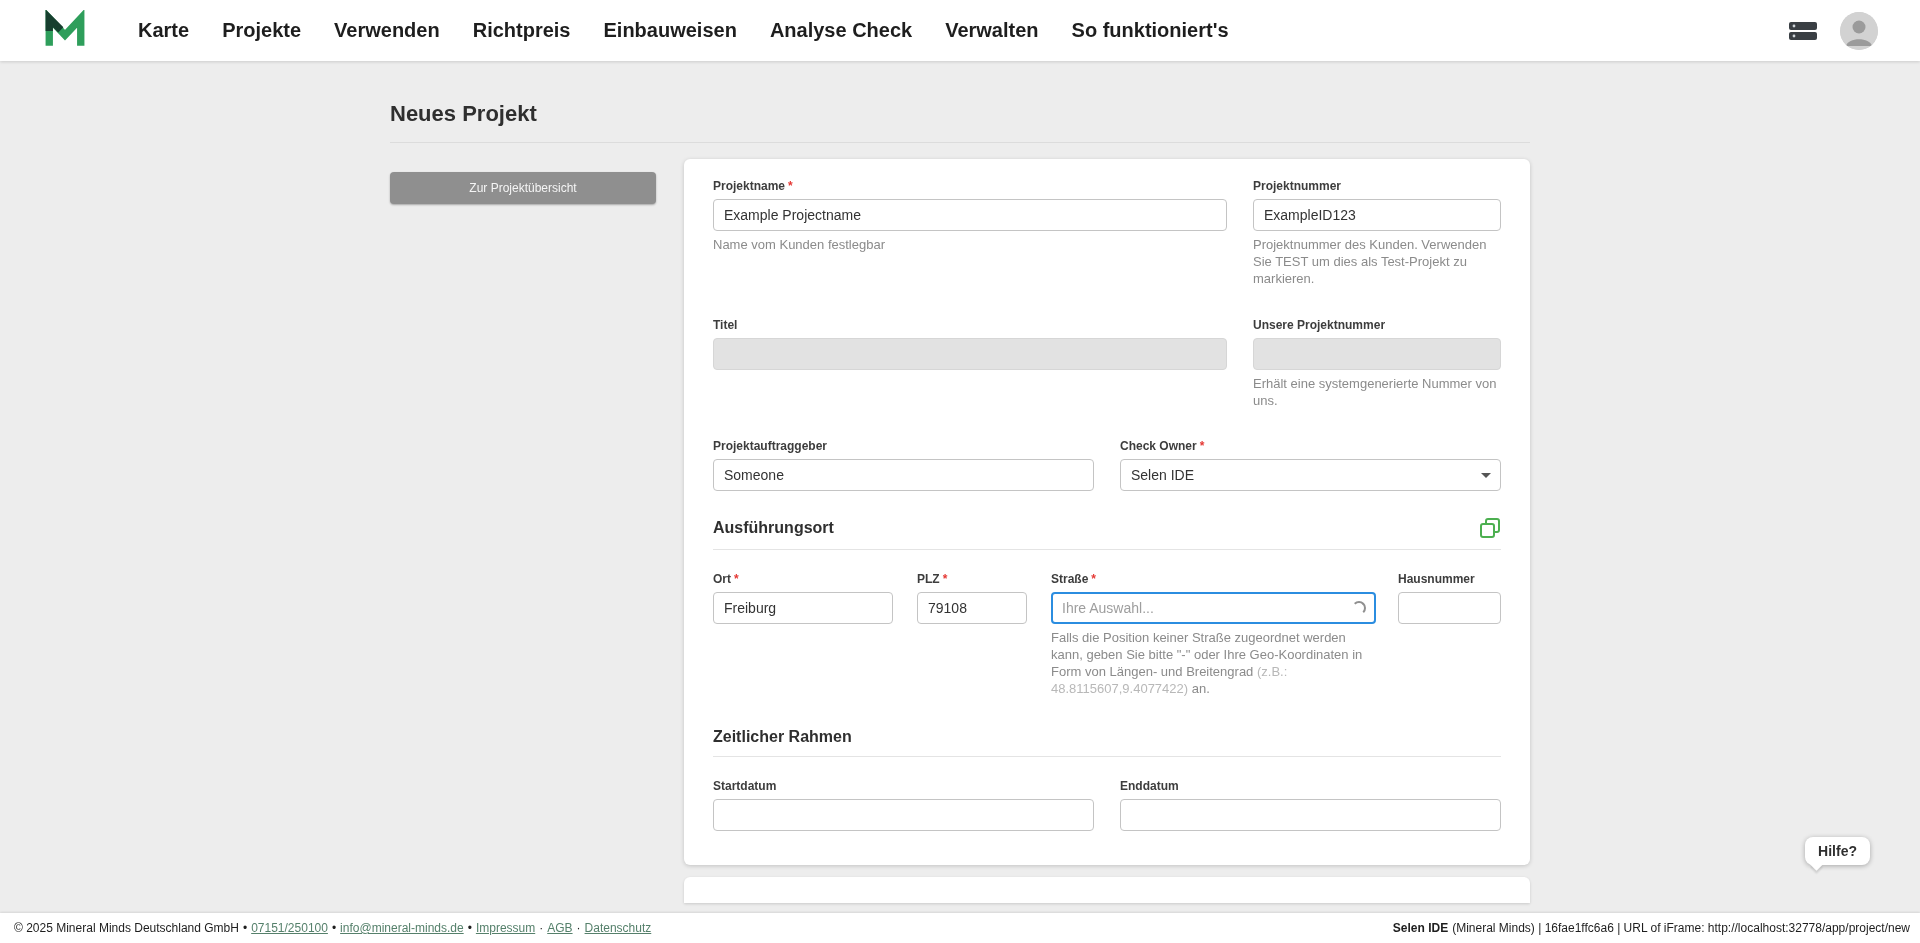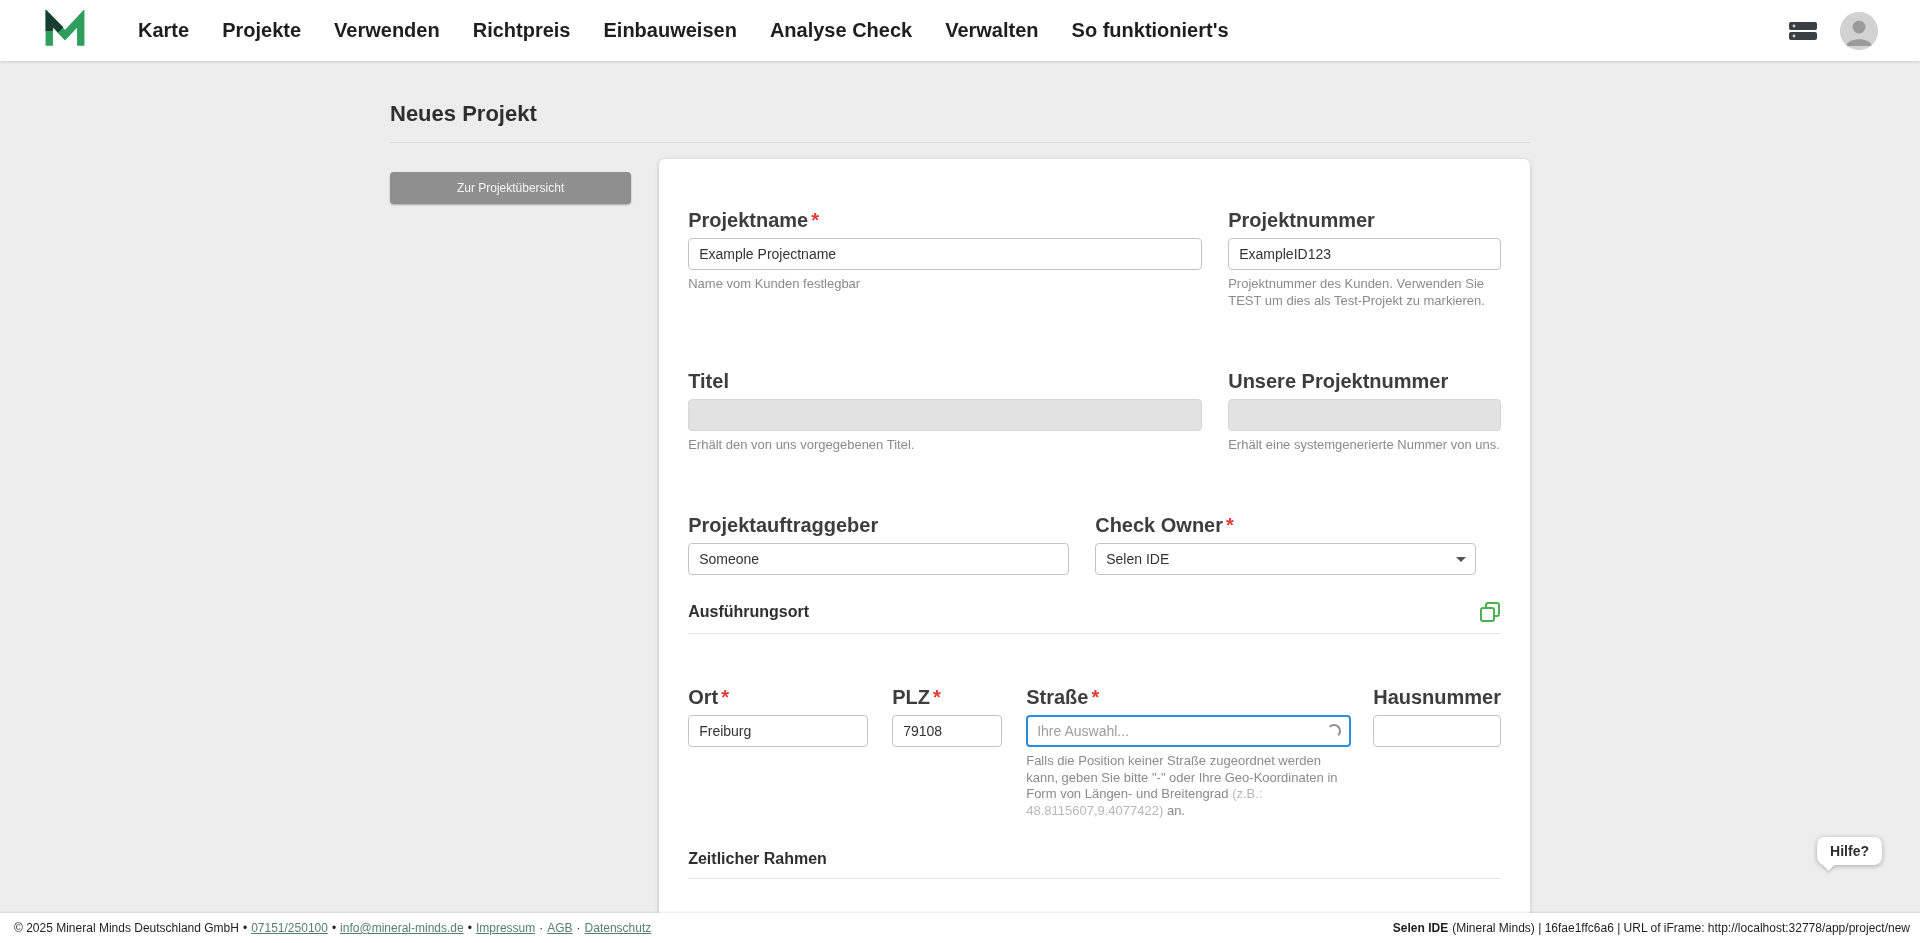--- a/index.html
+++ b/index.html
@@ -75,23 +75,22 @@
   .form-row { display: flex; }
   .mb-30 { margin-bottom: 30px; }
   .mb-26 { margin-bottom: 26px; }
   .col-main { width: 514px; margin-right: 26px; }
   .col-side { flex: 1; }
   .col-half { width: 381px; }
   .col-half + .col-half { margin-left: 26px; }
 
   .field-label {
     display: block;
-    font-size: 20px; font-weight: 700; color: #3d3d3d;
+    font-size: 12px; font-weight: 700; color: #3d3d3d;
     margin-bottom: 6px;
-    margin-top: 30px;
   }
   .req { color: #e53935; margin-left: 3px; font-weight: 700; }
   .text-input {
     width: 100%; height: 32px;
     border: 1px solid #c4c4c4; border-radius: 4px;
     padding: 0 10px;
     font-family: "Liberation Sans", sans-serif;
     font-size: 14px; color: #333;
     background: #fff; outline: none;
   }
@@ -140,21 +139,21 @@
   .copy-btn { background: none; border: none; cursor: pointer; display: flex; }
 
   
   .col-ort { width: 180px; margin-right: 24px; }
   .col-plz { width: 110px; margin-right: 24px; }
   .col-strasse { width: 325px; margin-right: 22px; }
   .col-hausnr { flex: 1; }
 
   
   .help-bubble {
-    position: fixed; right: 38px; bottom: 78px;
+    position: fixed; right: 50px; bottom: 78px;
     background: #fff; border-radius: 8px;
     padding: 6px 13px;
     font-size: 14px; font-weight: 700; color: #2f2f2f;
     box-shadow: 0 1px 5px rgba(0,0,0,.3);
     cursor: pointer; border: none;
     font-family: "Liberation Sans", sans-serif;
   }
   .help-tail {
     position: absolute; left: 7px; bottom: -4px;
     width: 9px; height: 9px; background: #fff;
@@ -238,21 +237,20 @@
             <label class="field-label">Projektnummer</label>
             <input class="text-input" type="text" value="ExampleID123" style="">
             <div class="helper">Projektnummer des Kunden. Verwenden Sie TEST um dies als Test-Projekt zu markieren.</div>
           </div>
         </div>
 
         <div class="form-row mb-30">
           <div class="col-main field">
             <label class="field-label">Titel</label>
             <input class="text-input disabled" type="text" disabled="" style="">
-            <div class="helper">Erhält den von uns vorgegebenen Titel.</div>
           </div>
           <div class="col-side field">
             <label class="field-label">Unsere Projektnummer</label>
             <input class="text-input disabled" type="text" disabled="" style="">
             <div class="helper">Erhält eine systemgenerierte Nummer von uns.</div>
           </div>
         </div>
 
         <div class="form-row mb-26">
           <div class="col-half field">

